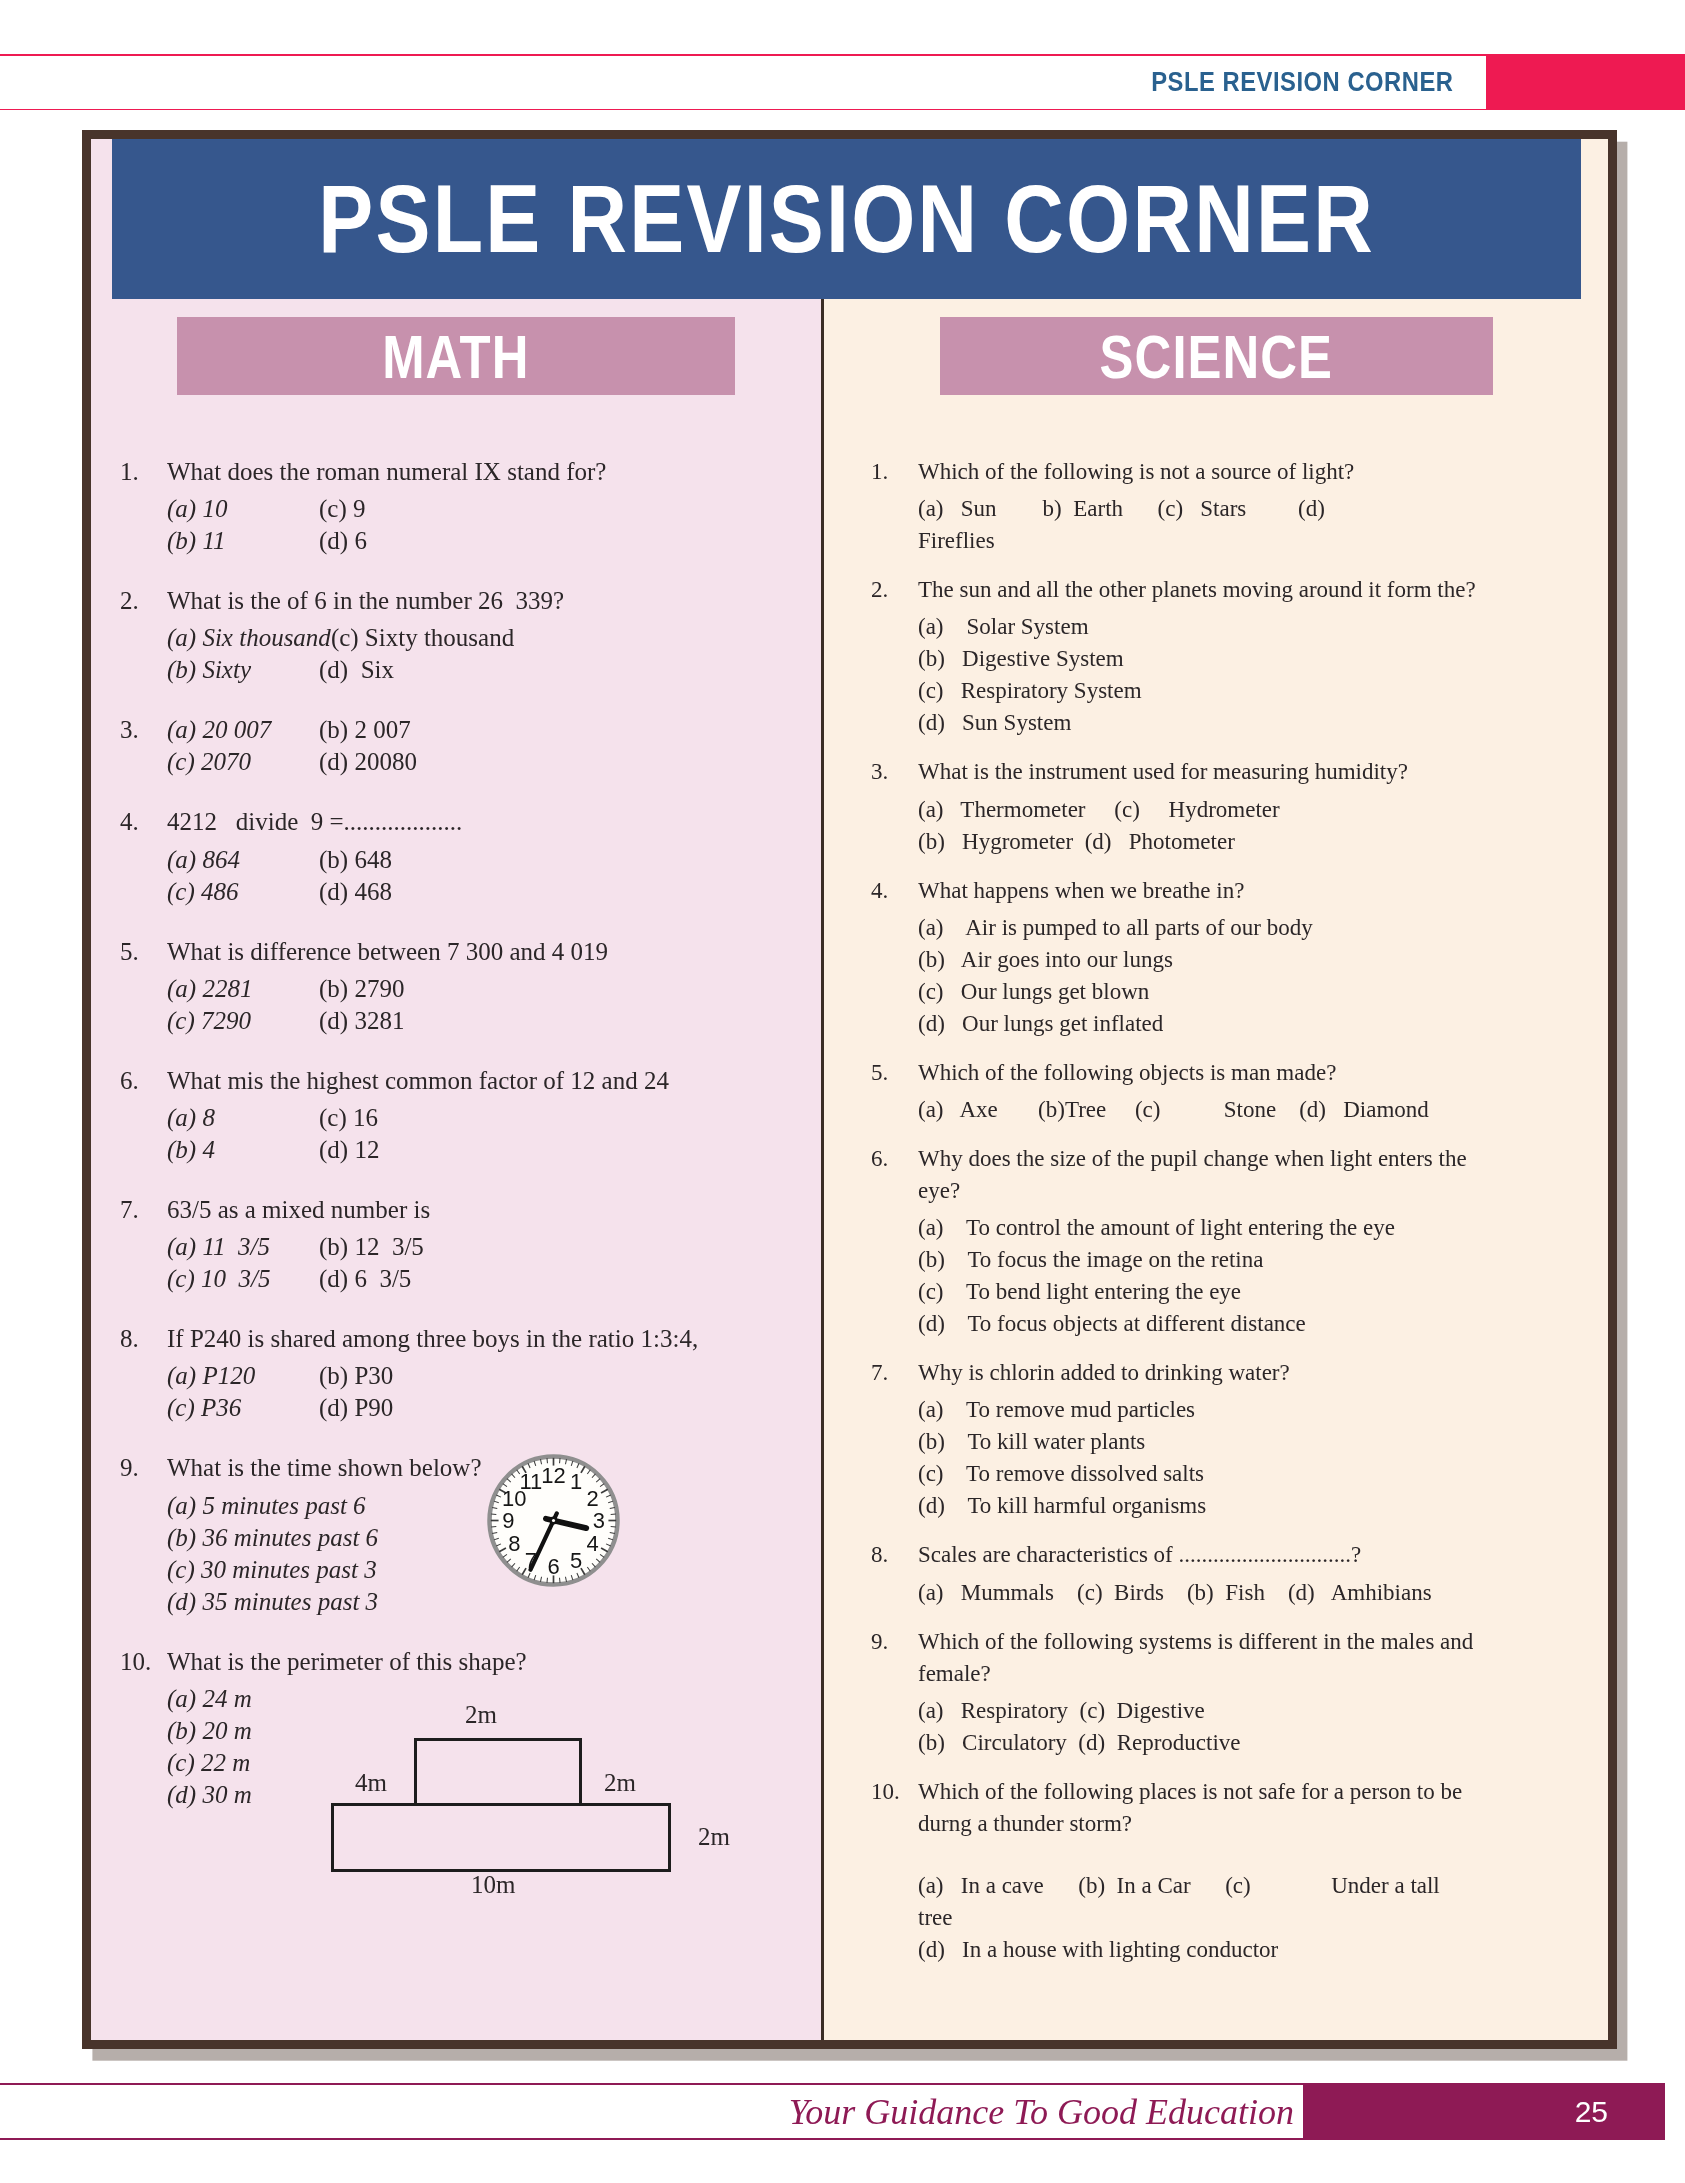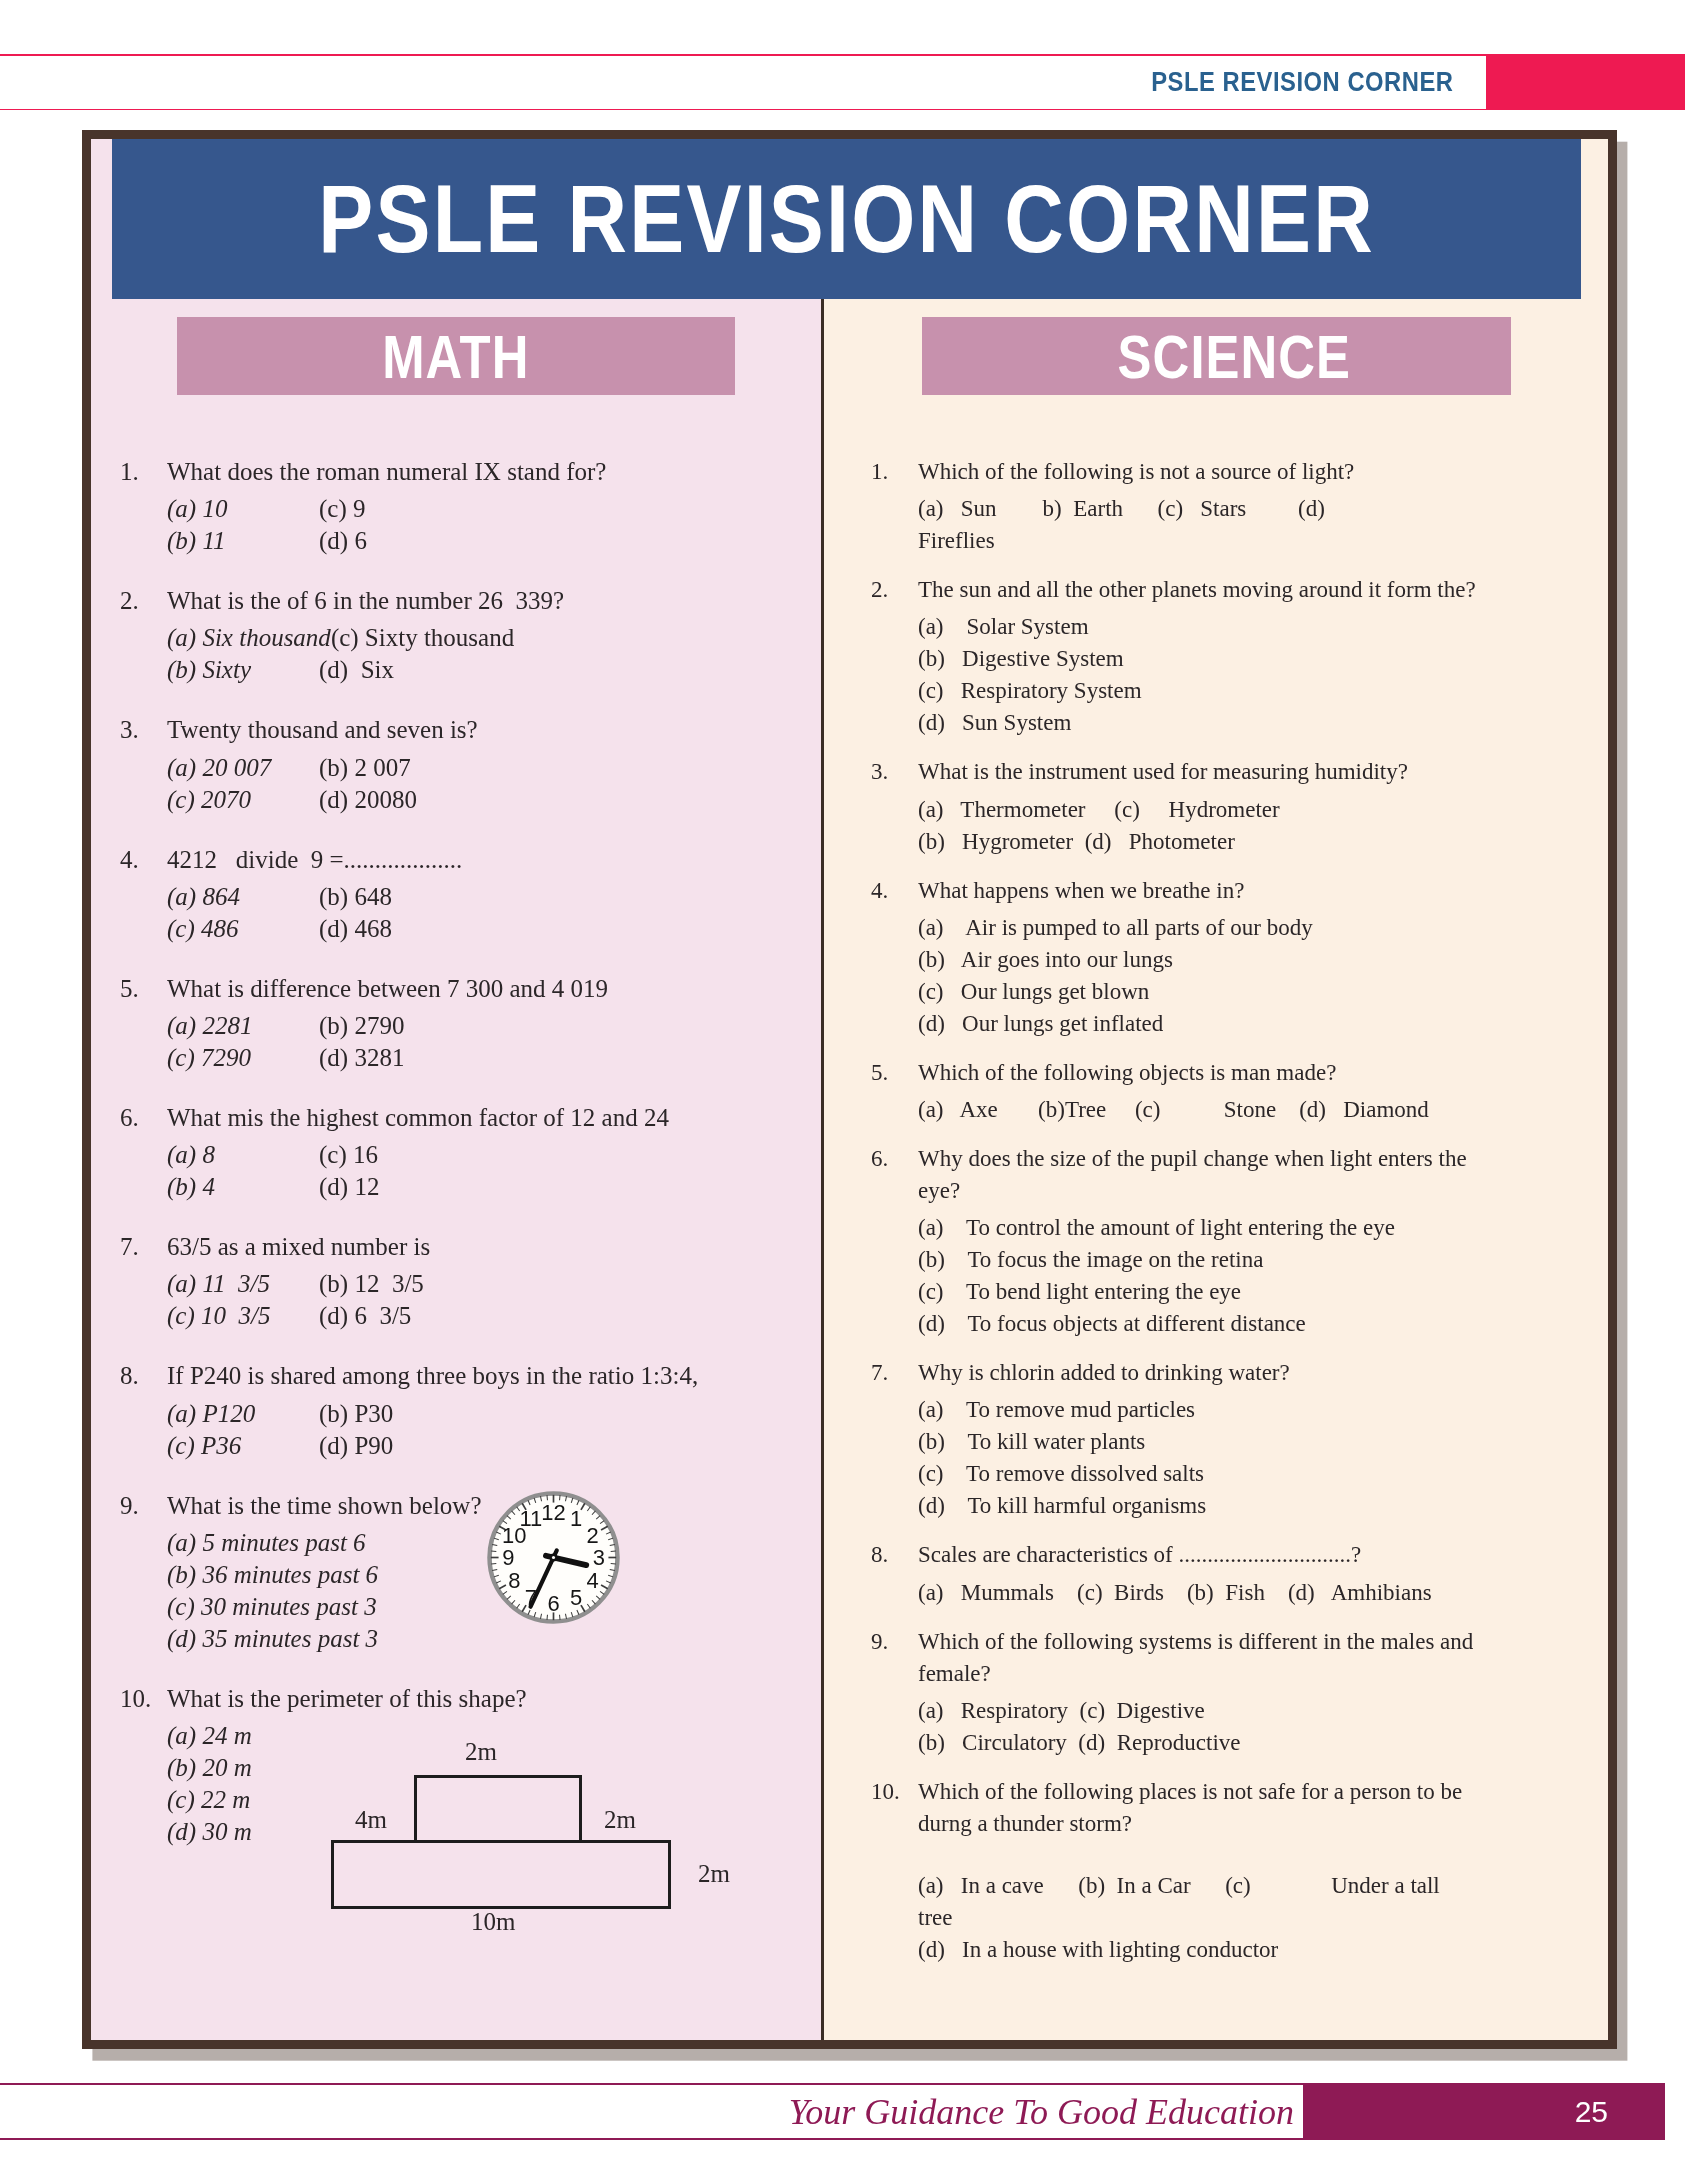--- a/index.html
+++ b/index.html
@@ -26,21 +26,21 @@
   .col-science{flex:1;background:var(--cream-bg,#fcf0e3);}
 
   .banner{position:absolute;left:21.4px;right:27px;top:0;height:160px;background:var(--banner-blue,#36578d);
           display:flex;align-items:center;justify-content:center;z-index:2;}
   .banner-text{color:#ffffff;font-family:"Liberation Sans",sans-serif;font-weight:bold;font-size:97px;
                letter-spacing:2.6px;transform:scaleX(.85);white-space:nowrap;}
 
   .sec-head{margin:0 auto;height:78px;display:flex;align-items:center;justify-content:center;
             background:var(--mauve-header,#c791ad);}
   .col-math .sec-head{width:558px;}
-  .col-science .sec-head{width:553px;padding-left:36px;}
+  .col-science .sec-head{width:553px;}
   .sec-title{color:#fff;font-family:"Liberation Sans",sans-serif;font-weight:bold;font-size:62px;
              transform:scaleX(.82);letter-spacing:1.3px;}
 
   
   .qlist{margin-top:61px;}
   .col-math .qlist{padding:0 13px 0 29px;font-size:25px;}
   .col-science .qlist{padding:0 26px 0 47px;font-size:23px;}
   .q{display:flex;line-height:32px;}
   .col-math .q{margin-bottom:28px;}
   .col-science .q{margin-bottom:17px;}
@@ -135,23 +135,20 @@
                   <div class="orow">
                     <span class="ocell">(b) Sixty</span>
                     <span class="ocell">(d)  Six</span>
                   </div>
                 </div>
               </div>
             </div>
             <div class="q">
               <div class="qn">3.</div>
               <div class="qb">
-                <div class="qt">
-                  <div class="qline">Twenty thousand and seven is?</div>
-                </div>
                 <div class="opts">
                   <div class="orow">
                     <span class="ocell">(a) 20 007</span>
                     <span class="ocell">(b) 2 007</span>
                   </div>
                   <div class="orow">
                     <span class="ocell">(c) 2070</span>
                     <span class="ocell">(d) 20080</span>
                   </div>
                 </div>

